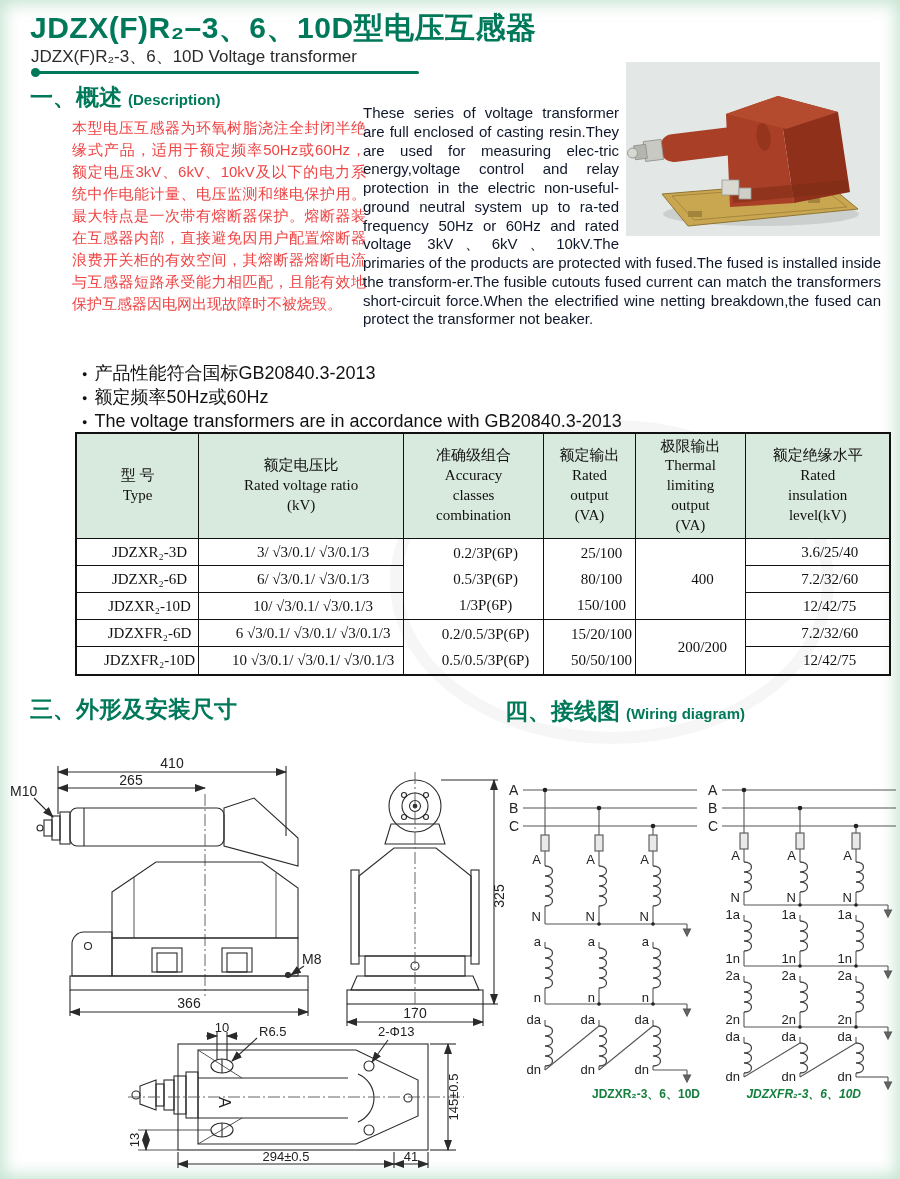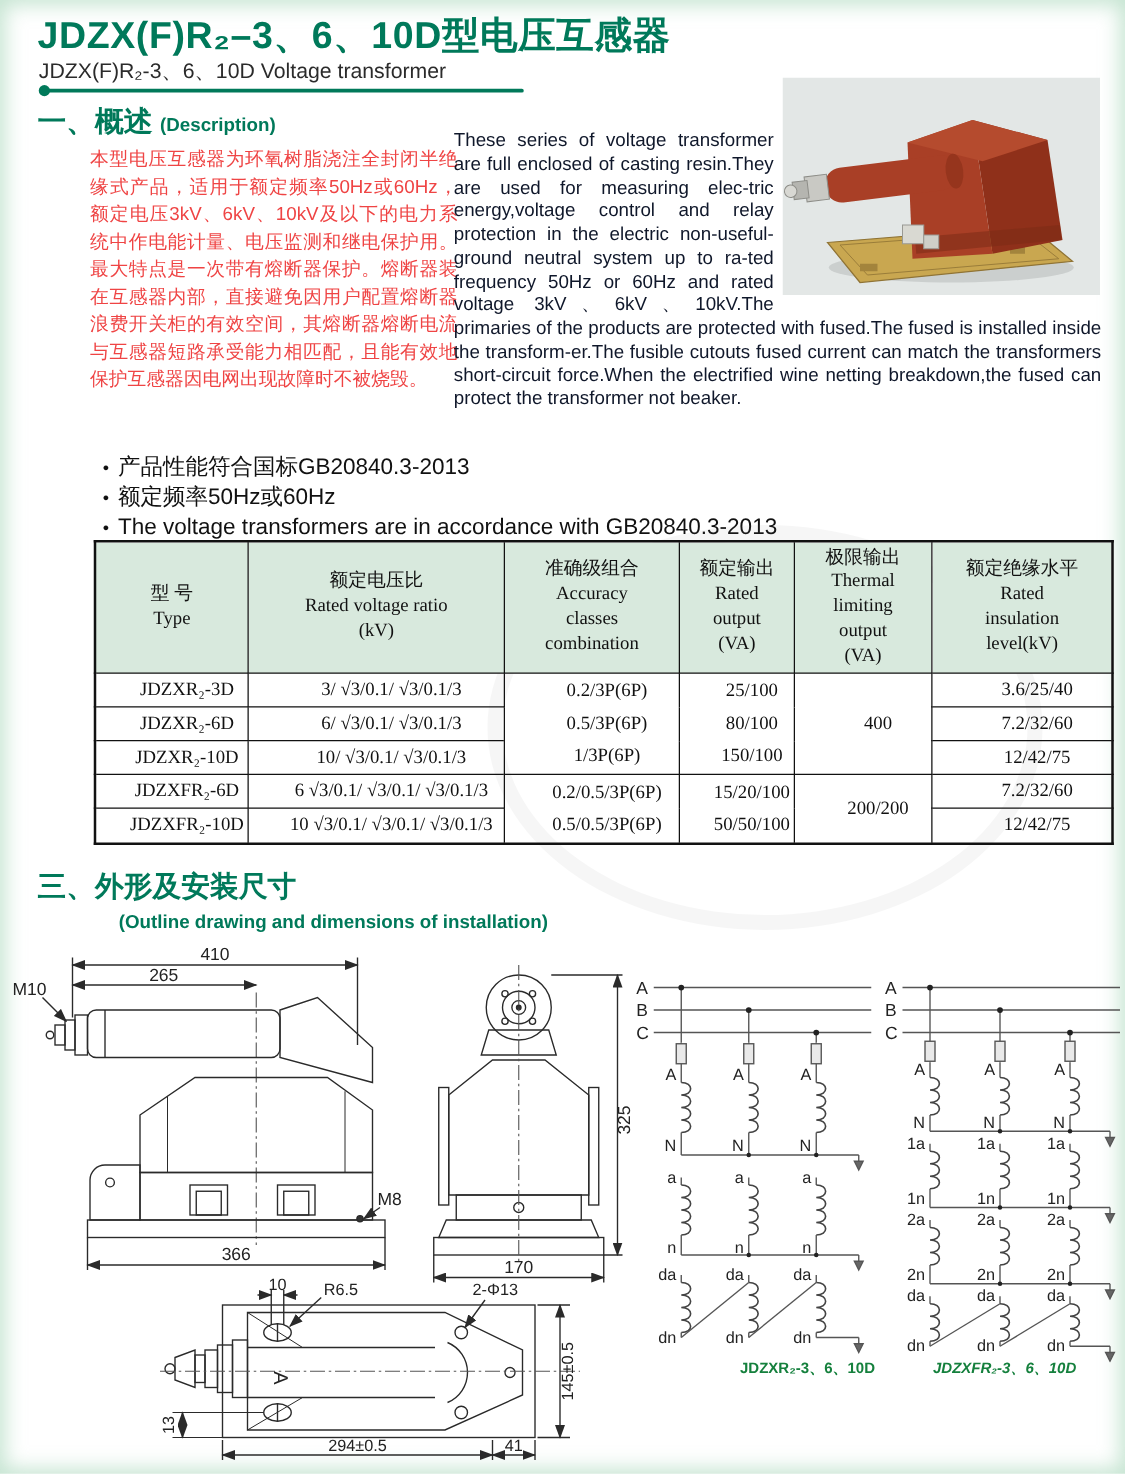--- a/index.html
+++ b/index.html
@@ -181,22 +181,24 @@
         <td>JDZXFR₂-10D</td>
         <td>10 √3/0.1/ √3/0.1/ √3/0.1/3</td>
         <td>12/42/75</td>
       </tr>
     </tbody>
   </table>
 
   <div class="abs sec-head" style="left:30px;top:694px;">
     <span>三、</span><span>外形及安装尺寸</span>
   </div>
-  <div class="abs s3-sub">(Outline drawing and dimensions of installation)</div>
-
+
+  <div class="abs sec-head" style="left:505px;top:696px;">
+    <span>四、</span><span>接线图</span><span class="en">(Wiring diagram)</span>
+  </div>
 
   <svg class="abs" style="left:8px;top:758px;" width="322" height="284" viewBox="0 0 322 284">
     <g stroke="#2a2a2a" stroke-width="1.1" fill="none">
       <line x1="50" y1="14" x2="278" y2="14" marker-start="url(#ar)" marker-end="url(#ar)"></line>
       <line x1="50" y1="30" x2="197" y2="30" marker-start="url(#ar)" marker-end="url(#ar)"></line>
       <line x1="50" y1="8" x2="50" y2="56"></line>
       <line x1="278" y1="8" x2="278" y2="78"></line>
       <line x1="26" y1="40" x2="45" y2="59" marker-end="url(#ar)"></line>
       <line x1="197" y1="36" x2="197" y2="238" stroke-dasharray="12 3 2 3" stroke-width="0.9" stroke="#555"></line>
       <circle cx="32" cy="70" r="3"></circle>

